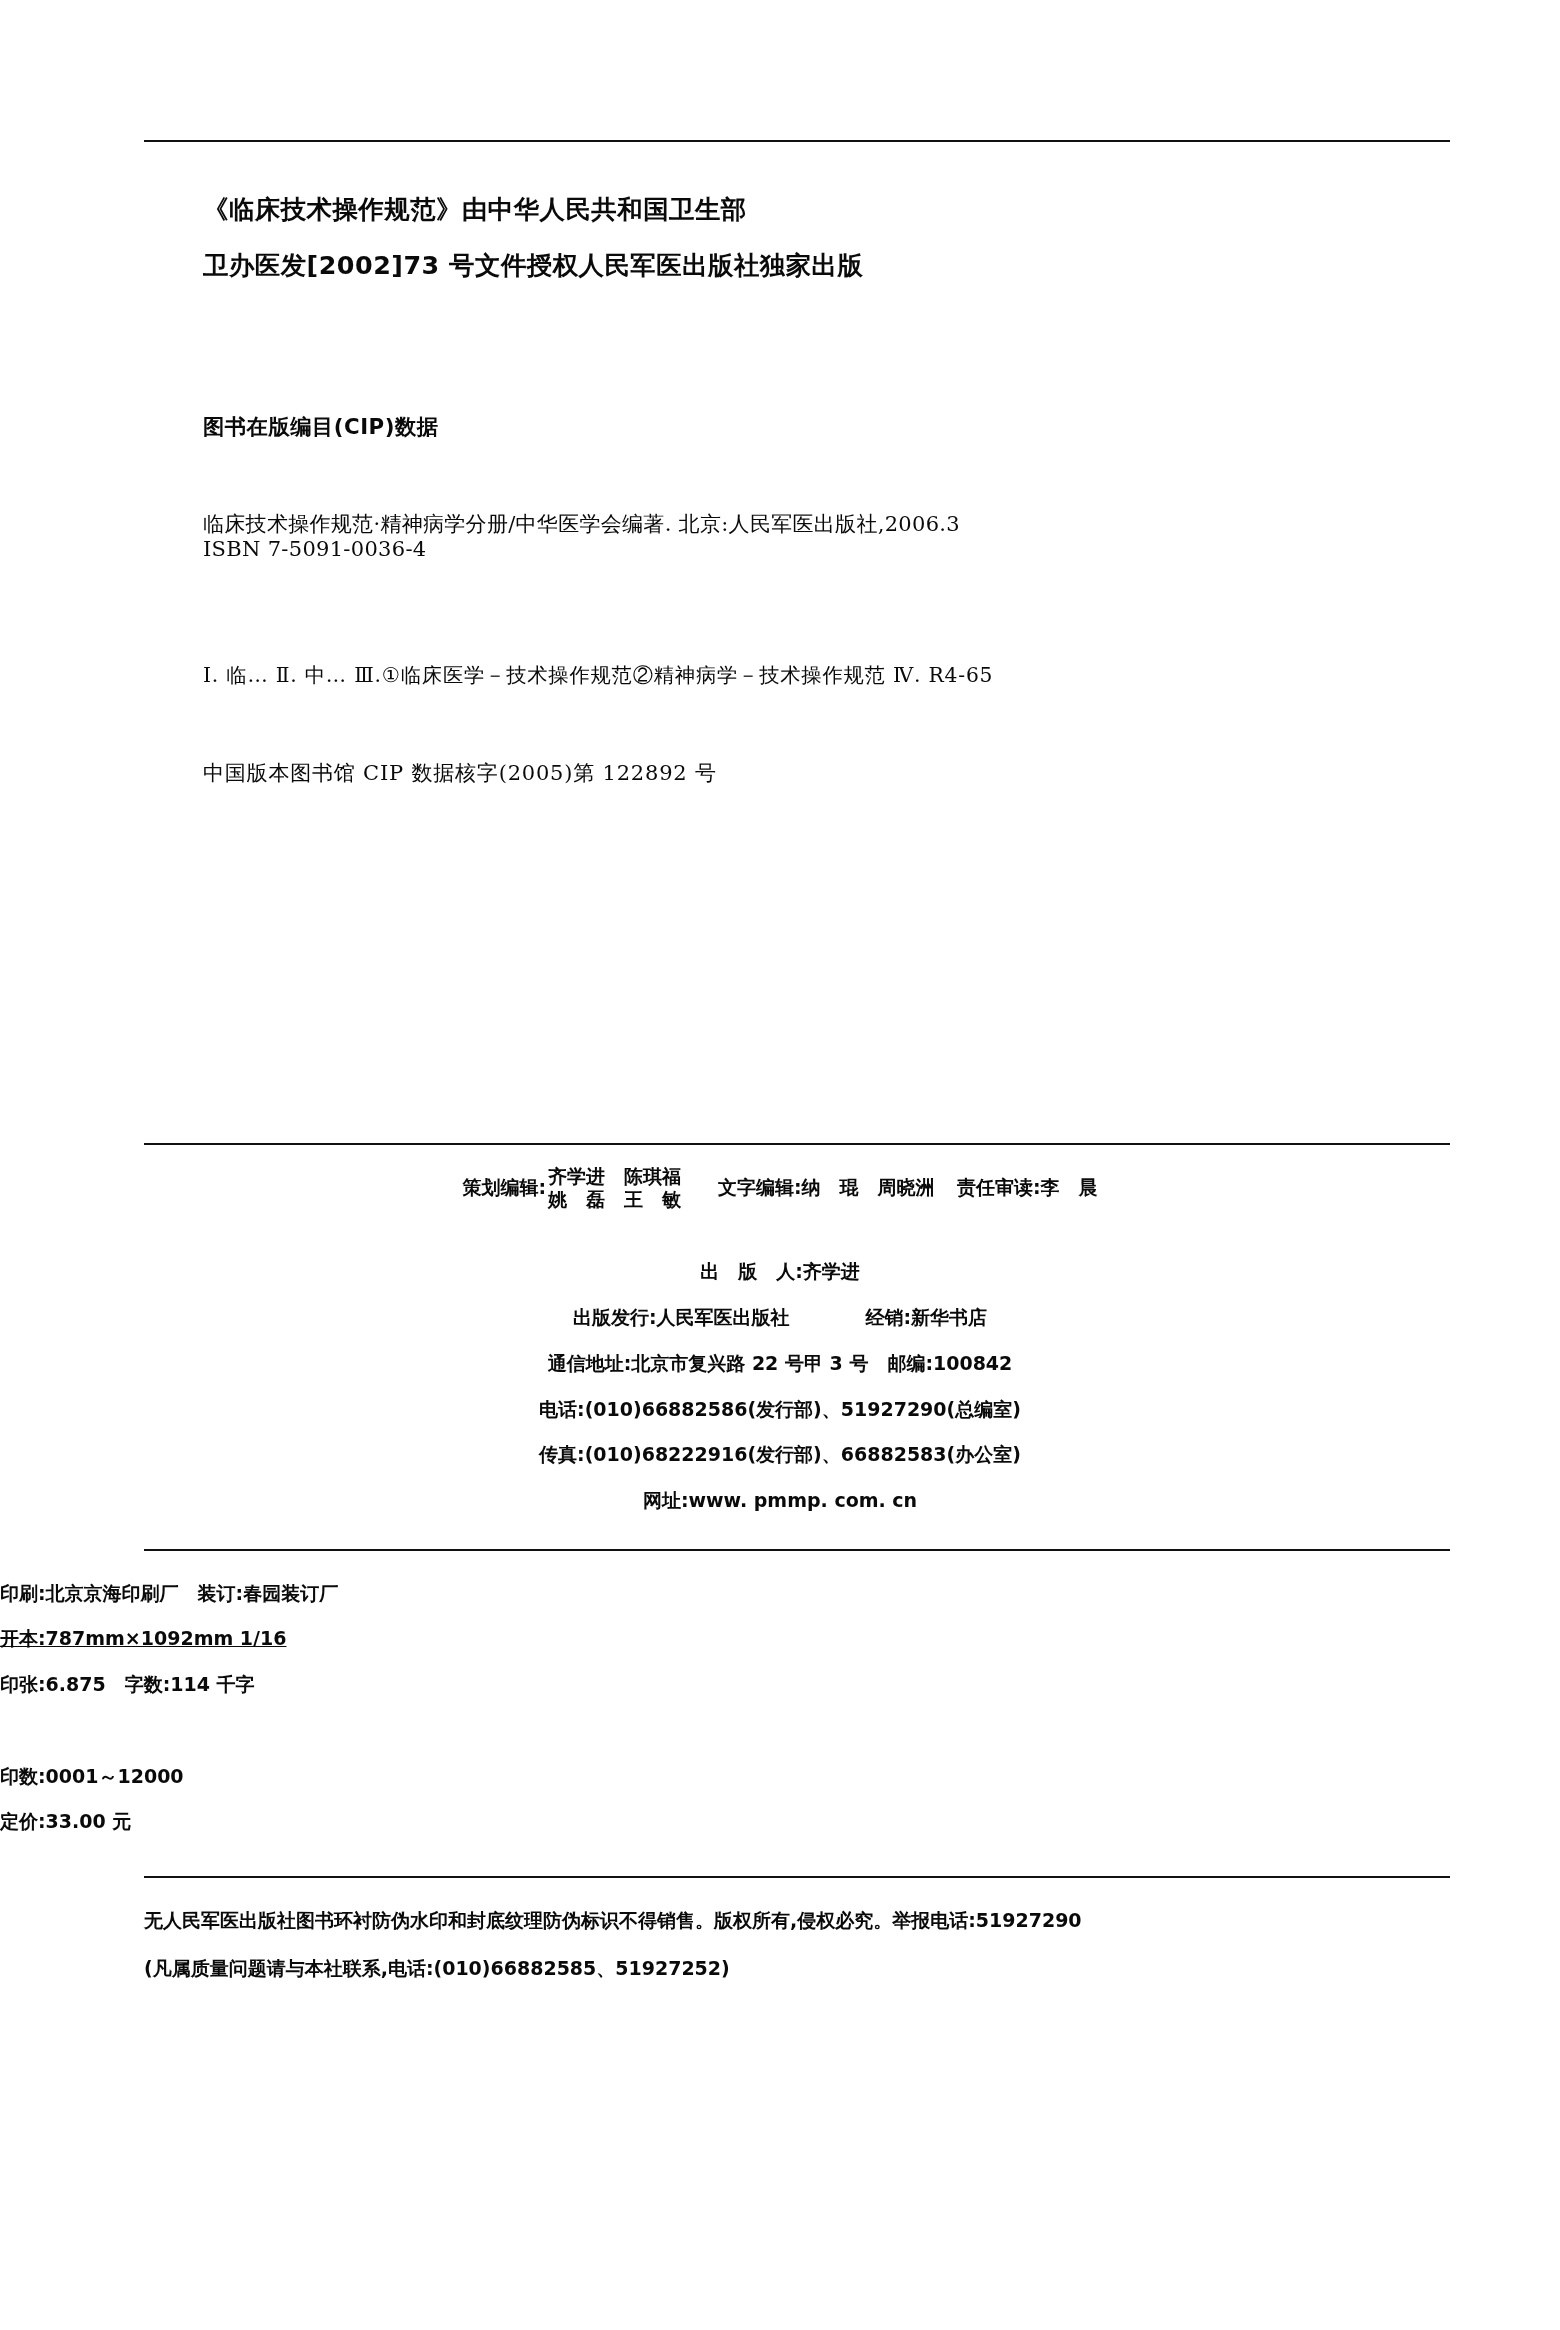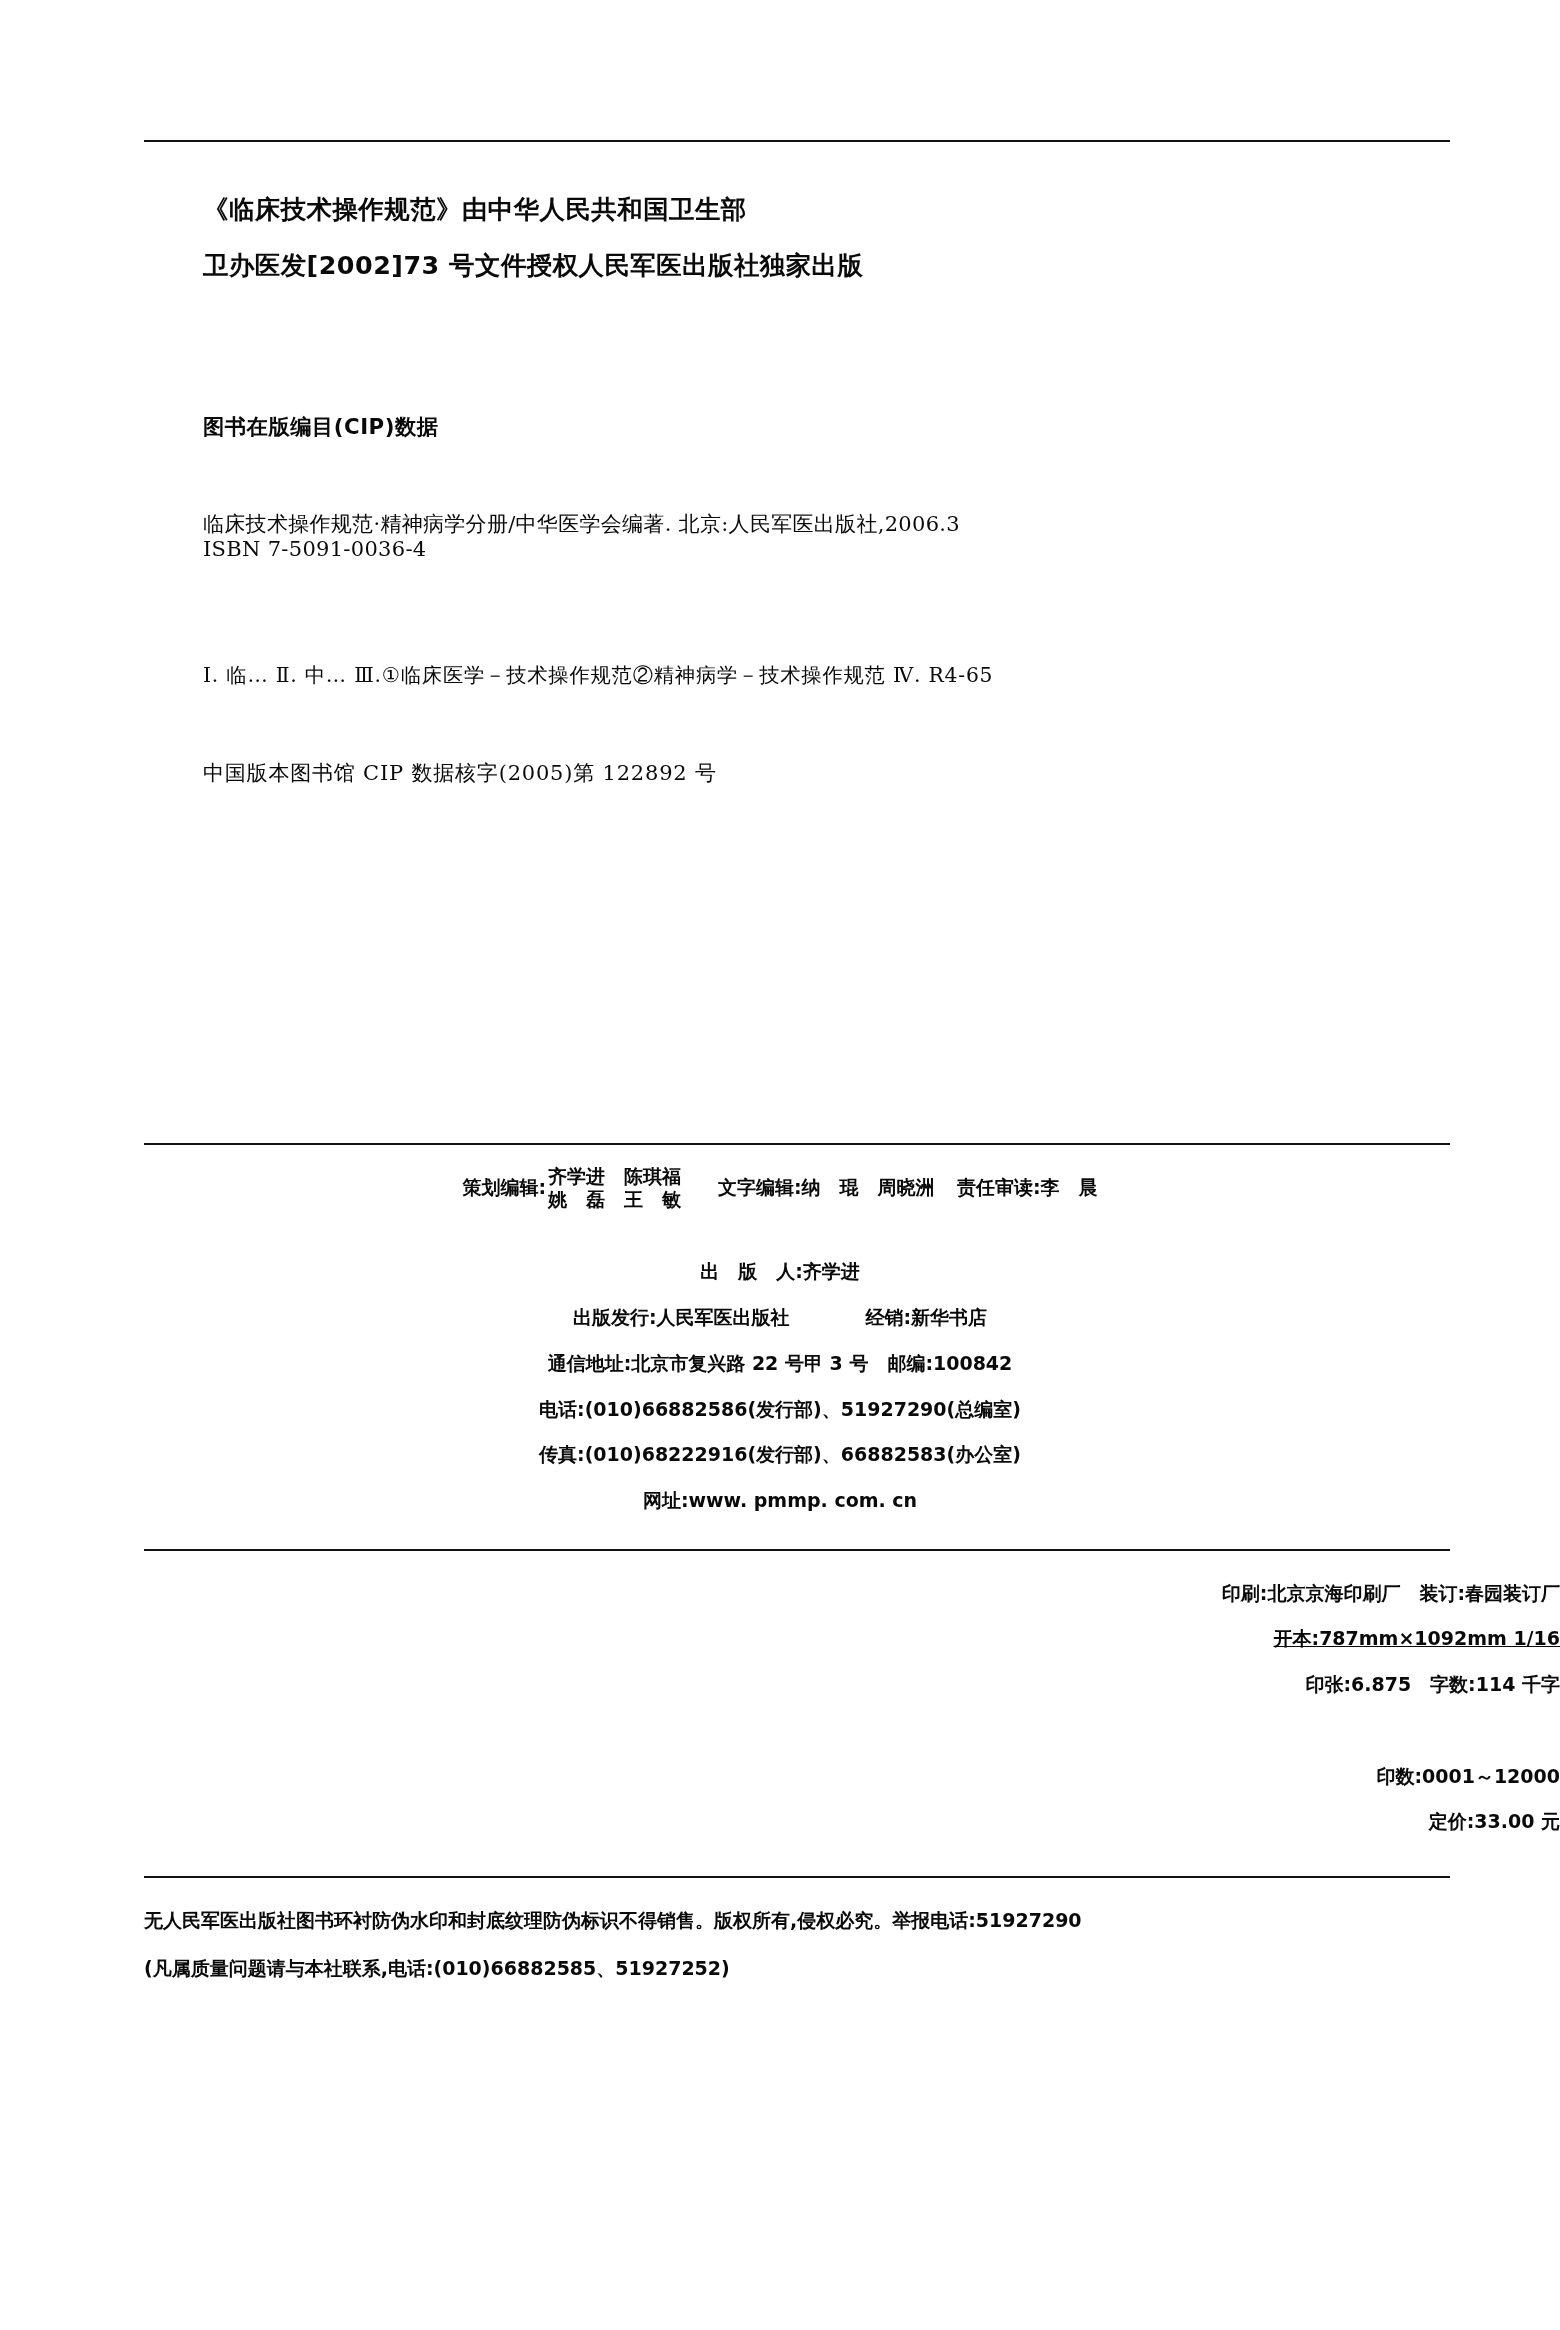--- a/index.html
+++ b/index.html
@@ -116,21 +116,21 @@
   .pub-issue   { top: 1305px; }
   .pub-addr    { top: 1351px; }
   .pub-phone   { top: 1397px; }
   .pub-fax     { top: 1442px; }
   .pub-web     { top: 1488px; }
 
   
   .print-line {
     position: absolute;
     width: 1560px;
-    text-align: right;
+    text-align: left;
     font-size: 19px;
     font-weight: 700;
     font-family: "DejaVu Sans", "Liberation Sans", sans-serif;
     white-space: nowrap;
   }
   .pr-1 { top: 1581px; }
   .pr-2 { top: 1626px; text-decoration: underline; }
   .pr-3 { top: 1672px; }
   .pr-4 { top: 1718px; }
   .pr-5 { top: 1764px; }

